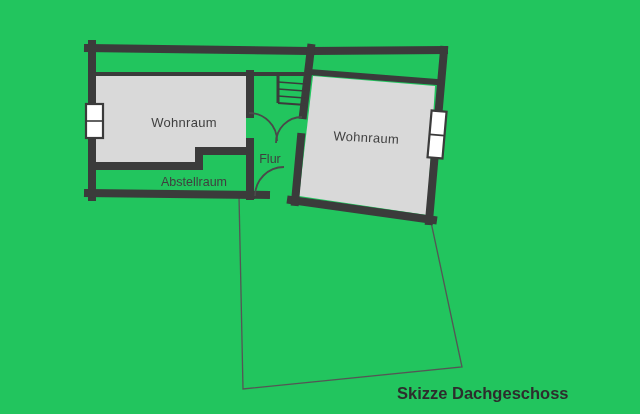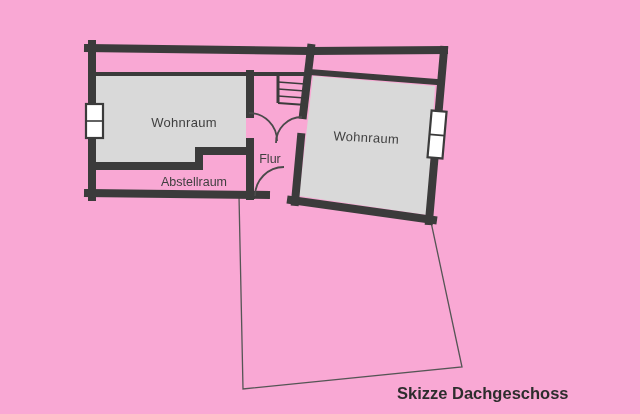--- a/index.html
+++ b/index.html
@@ -1,17 +1,17 @@
 <!DOCTYPE html>
 <html><head>
 <meta charset="utf-8">
 <style>
   html,body{margin:0;padding:0;background:#ffffff;}
   body{width:640px;height:414px;overflow:hidden;font-family:"Liberation Sans",sans-serif;}
-  #stage{position:relative;width:640px;height:414px;background:#f9a8d4;}
+  #stage{position:relative;width:640px;height:414px;background:#22c55e;}
   svg text{font-family:"Liberation Sans",sans-serif;}
   .room-label{font-size:13px;fill:#3f3f3f;text-anchor:middle;letter-spacing:.3px;}
   .small-label{font-size:12.5px;fill:#3f3f3f;text-anchor:middle;}
   .caption{font-size:16.5px;font-weight:bold;fill:#2d2d2d;}
 </style>
 </head>
 <body>
 
 <div id="stage">
 <svg width="640" height="414" viewBox="0 0 640 414">

